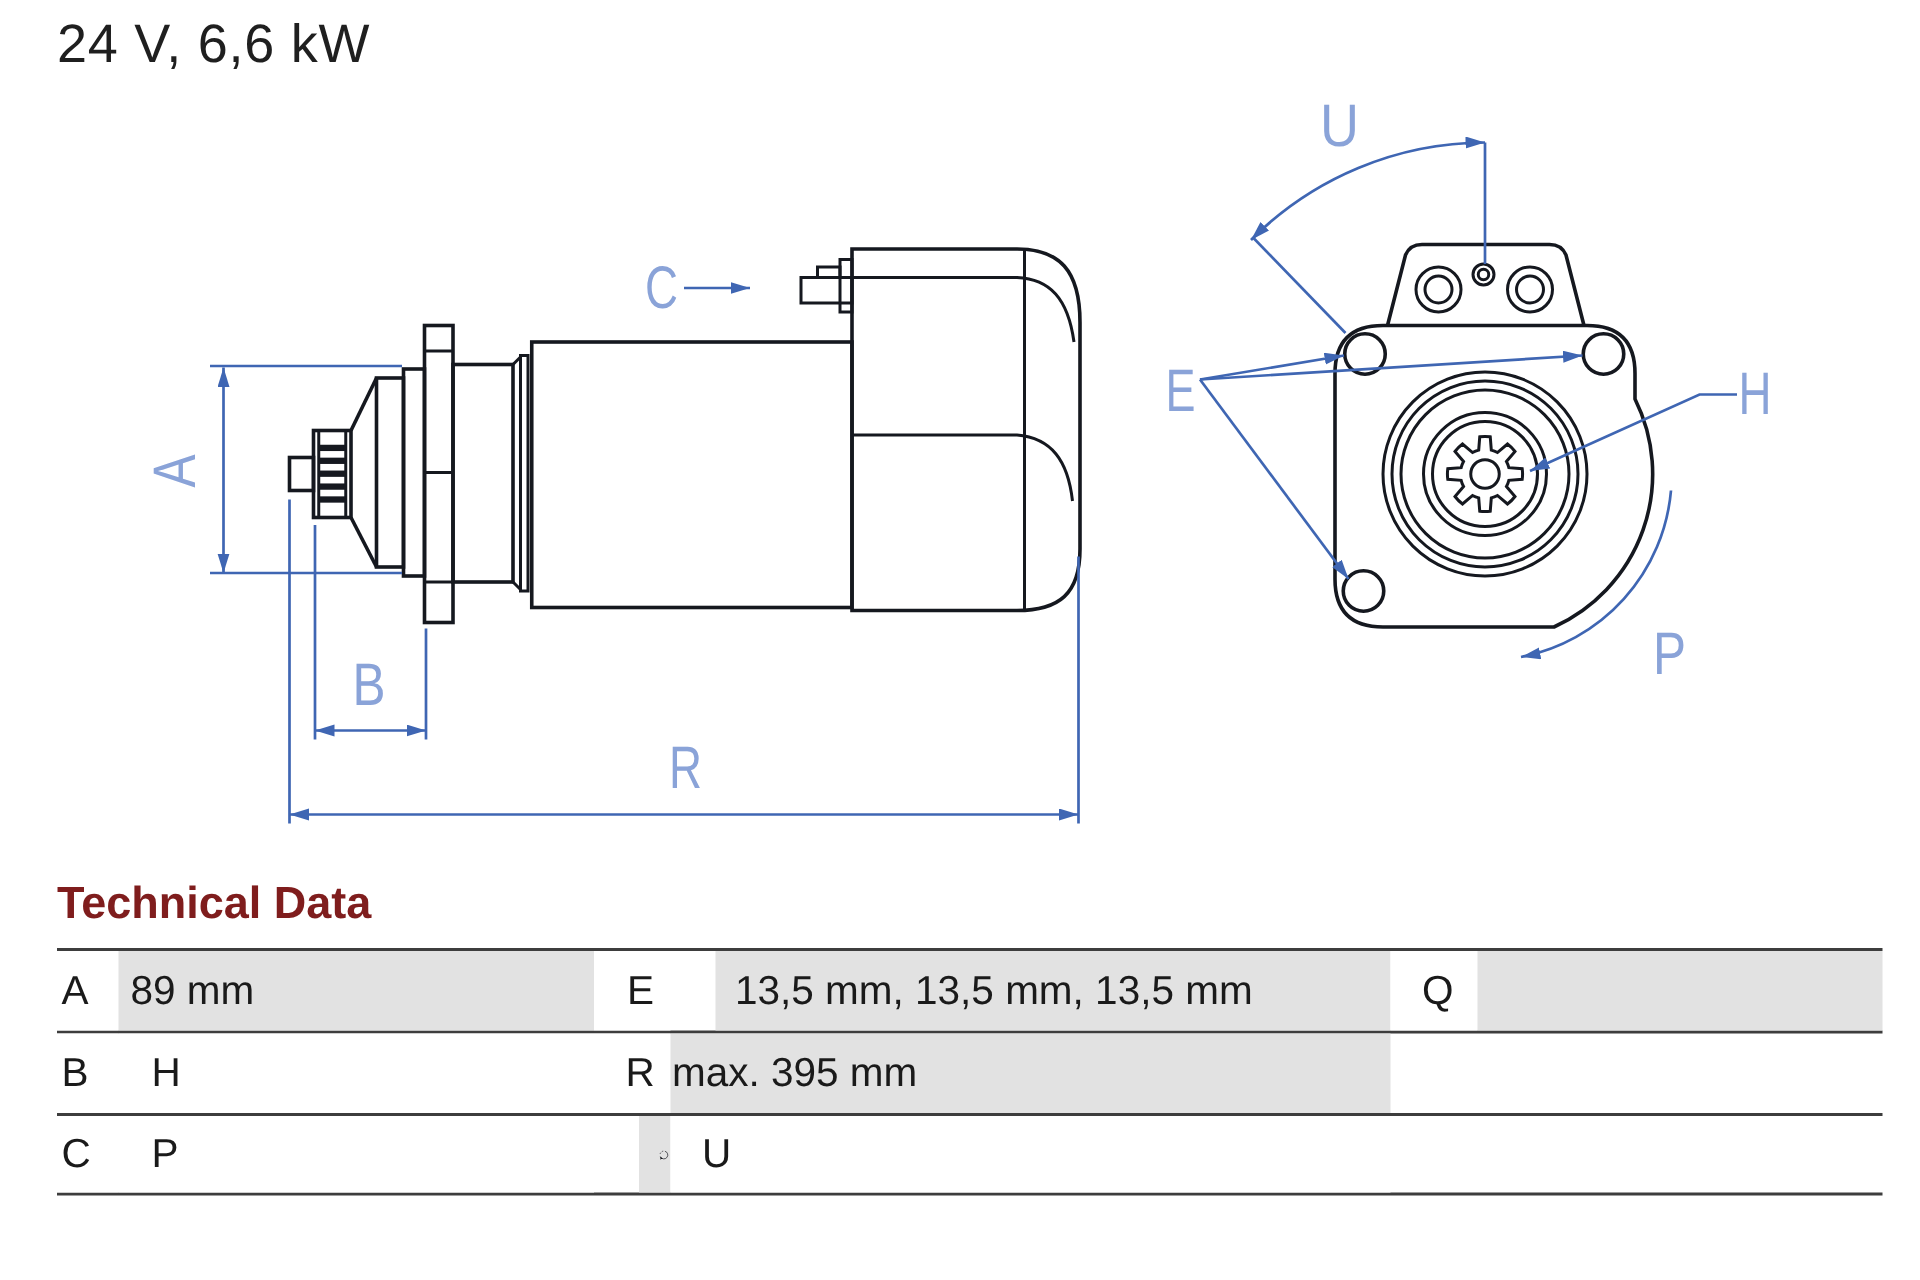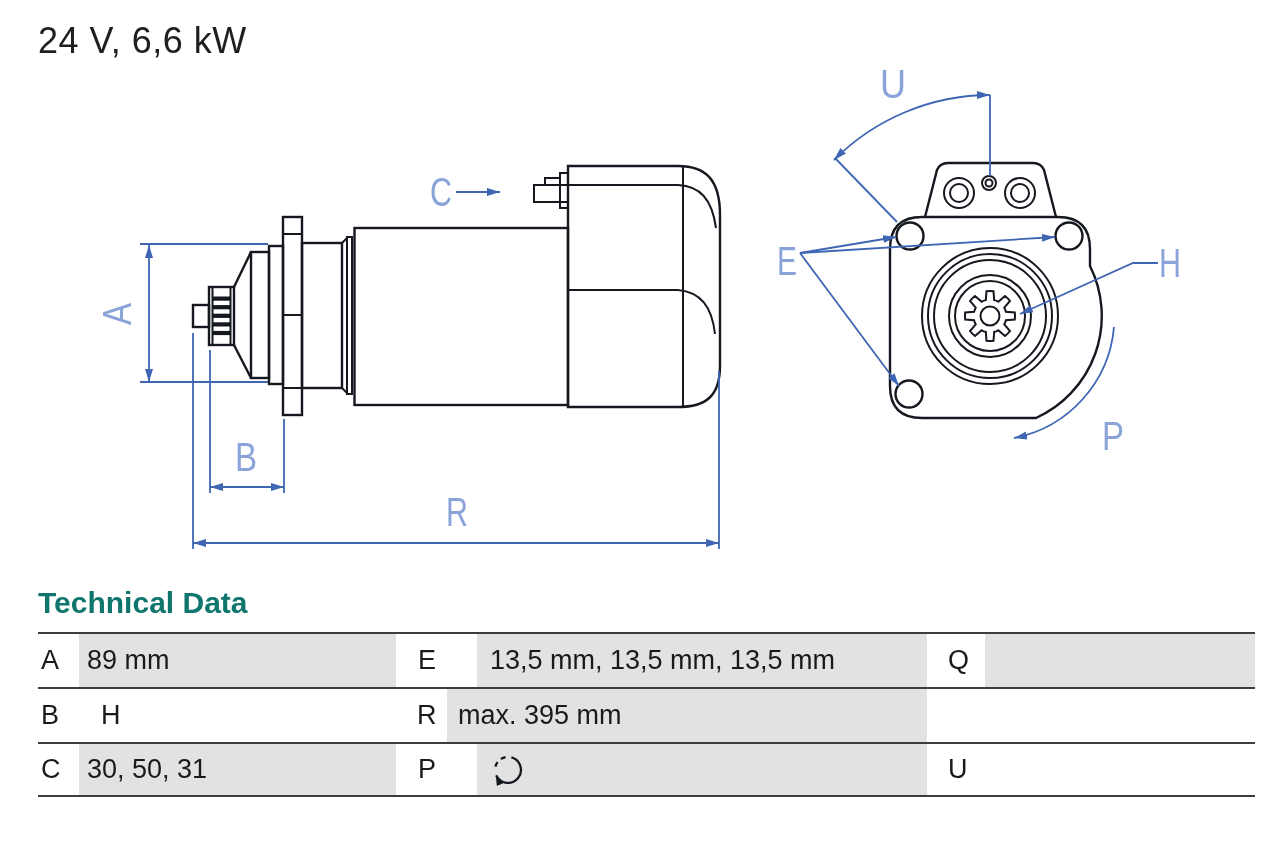--- a/index.html
+++ b/index.html
@@ -1,53 +1,53 @@
 <!DOCTYPE html>
 <html><head>
 <meta charset="utf-8">
 <style>
   html,body{margin:0;padding:0;}
   body{
     width:1280px;height:853px;position:relative;overflow:hidden;
     background:#ffffff;font-family:"Liberation Sans",sans-serif;
   }
   .page-title{
-    position:absolute;left:38px;top:20px;
+    position:absolute;left:38px;top:8px;
     font-size:36px;font-weight:400;color:#1f1f1f;letter-spacing:.5px;white-space:pre;
   }
   .diagram{position:absolute;left:0;top:0;}
   
   .o{stroke:#15181f;stroke-width:2.4;fill:none;}
   .o2{stroke:#15181f;stroke-width:2;fill:none;}
   .of{fill:#15181f;stroke:none;}
   .d{stroke:#3f66b3;stroke-width:1.8;fill:none;}
   .lbl{fill:#8aa3d8;font-family:"Liberation Sans",sans-serif;font-size:40px;font-weight:400;}
   
   .tech-heading{
     position:absolute;left:38px;top:586px;
-    font-size:30px;font-weight:700;color:#0f766e;
+    font-size:30px;font-weight:700;color:#7f1d1d;
   }
   .tech-table{
     position:absolute;left:38px;top:632px;width:1217px;
     border-bottom:2px solid #3d3d3d;color:#1a1a1a;font-size:27px;
   }
   .tr{
     display:grid;grid-template-columns:41px 317px 51px 480px 58px 270px;
     border-top:2px solid #3d3d3d;box-sizing:border-box;
   }
   .tr.r1,.tr.r2{height:55px;}
   .tr.r3{height:53px;}
   .td{display:flex;align-items:center;box-sizing:border-box;background:#fff;}
   .td.gray{background:#e2e2e2;}
   .td.k1{padding-left:3px;}
   .td.k2{padding-left:22px;}
   .td.k3{padding-left:21px;}
   .td.v1{padding-left:8px;}
   .td.v2{padding-left:13px;margin-left:30px;}
-  .td.v3{padding-left:11px;}
+  .td.v3{padding-left:1px;}
   .roticon{display:block;}
 </style>
 </head>
 <body>
 
 <div class="page-title">24 V, 6,6 kW</div>
 
 <svg class="diagram" width="1280" height="570" viewBox="0 0 1280 570">
   <defs>
     <marker id="ab" markerUnits="userSpaceOnUse" markerWidth="14" markerHeight="10" refX="13" refY="4" orient="auto-start-reverse">
@@ -179,21 +179,20 @@
     <div class="td gray v3"></div>
   </div>
   <div class="tr r2">
     <div class="td k1">B</div>
     <div class="td k2">H</div>
     <div class="td k3">R</div>
     <div class="td gray v3">max. 395 mm</div>
   </div>
   <div class="tr r3">
     <div class="td k1">C</div>
-    <div class="td gray v1">30, 50, 31</div>
     <div class="td k2">P</div>
     <div class="td gray v2">
       <svg class="roticon" width="40" height="38" viewBox="0 0 40 38">
         <defs>
           <marker id="ak" markerUnits="userSpaceOnUse" markerWidth="12" markerHeight="10" refX="10" refY="4" orient="auto">
             <path d="M0,0 L11,4 L0,8 Z" fill="#15181f"></path>
           </marker>
         </defs>
         <path d="M21.4,6.4 A13,13 0 1 1 6.2,24.5" fill="none" stroke="#15181f" stroke-width="2.3" marker-end="url(#ak)"></path>
         <path d="M5.4,15.6 A13,13 0 0 1 16.9,6.05" fill="none" stroke="#15181f" stroke-width="2.3" stroke-dasharray="5 4.5"></path>

